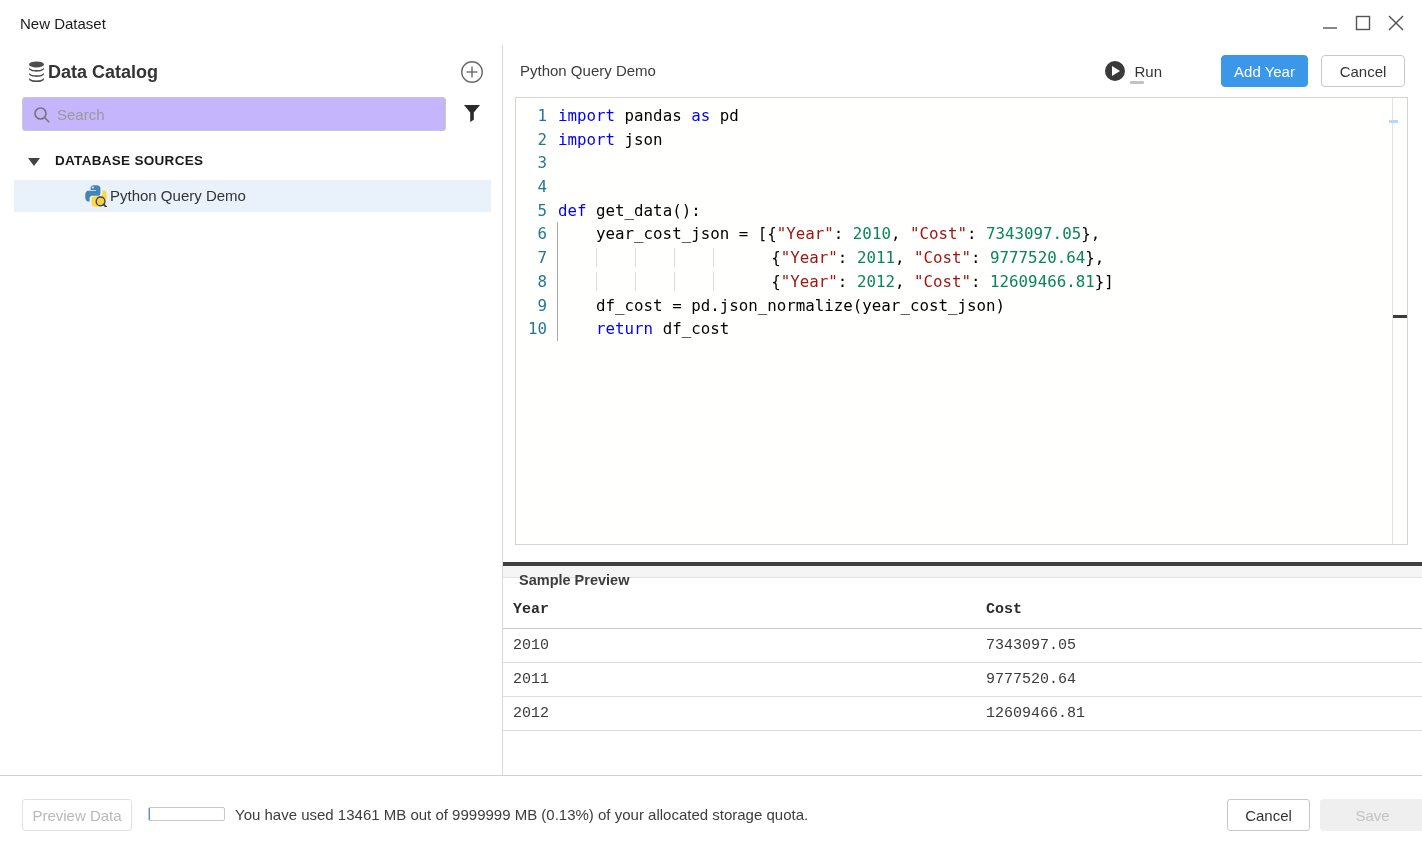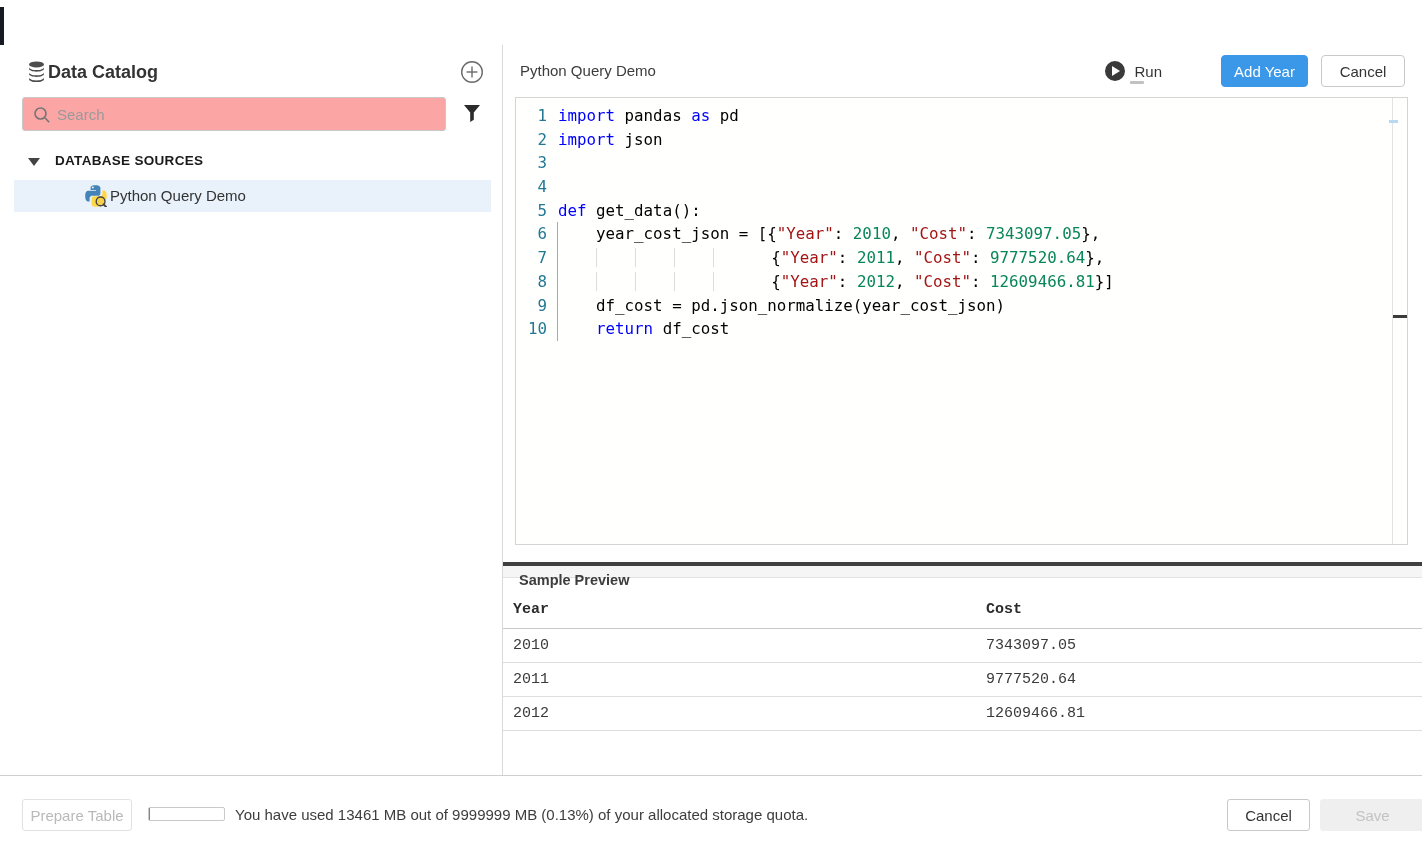--- a/index.html
+++ b/index.html
@@ -15,21 +15,21 @@
   .win-title { position:absolute; left:20px; top:15px; font-size:15px; color:#1a1a1a; }
   .win-controls { position:absolute; right:10px; top:8px; display:flex; }
   .win-btn { width:33px; height:30px; display:flex; align-items:center; justify-content:center; cursor:default; }
 
   
   .sidebar { position:absolute; left:0; top:45px; width:502px; height:730px; background:#fff; }
   .catalog-row { position:absolute; left:0; top:13px; width:100%; height:28px; }
   .catalog-title { position:absolute; left:48px; top:4px; font-size:18px; font-weight:bold; color:#333; }
   .db-icon { position:absolute; left:28px; top:3px; }
   .plus-icon { position:absolute; right:18px; top:2px; }
-  .search-wrap { position:absolute; left:22px; top:52px; width:424px; height:34px; border:1px solid #c8c8c8; border-radius:3px; background:#fca5a5;text-decoration:underline; }
+  .search-wrap { position:absolute; left:22px; top:52px; width:424px; height:34px; border:1px solid #c8c8c8; border-radius:3px; background:#c4b5fd;text-decoration:underline; }
   .search-ic { position:absolute; left:10px; top:8px; }
   .search-input { position:absolute; left:34px; top:1px; width:380px; height:30px; border:none; outline:none; font-size:15px; color:#333; font-family:"Liberation Sans",sans-serif; background:transparent; }
   .search-input::placeholder { color:#9a9a9a; }
   .funnel-icon { position:absolute; right:21px; top:59px; }
   .section-head { position:absolute; left:0; top:105px; width:100%; height:26px; }
   .tri { position:absolute; left:28px; top:8px; width:0; height:0; border-left:6px solid transparent; border-right:6px solid transparent; border-top:8px solid #444; }
   .section-label { position:absolute; left:55px; top:3px; font-size:13.5px; font-weight:bold; letter-spacing:.3px; color:#1a1a1a; }
   .tree-item { position:absolute; left:14px; top:135px; width:477px; height:32px; background:#e9f2fb; }
   .py-icon { position:absolute; left:71px; top:5px; }
   .tree-item-label { position:absolute; left:96px; top:7px; font-size:15px; color:#333; }
@@ -86,20 +86,41 @@
 
 <div class="window">
 
   <div class="app-edge">
     <span class="speck" style="top:130px"></span>
     <span class="speck" style="top:300px"></span>
     <span class="speck" style="top:470px"></span>
     <span class="speck" style="top:610px"></span>
   </div>
 
+  <div class="titlebar">
+    <span class="win-title">New Dataset</span>
+    <div class="win-controls">
+      <div class="win-btn">
+        <svg width="16" height="16">
+            <line x1="1" y1="13" x2="15" y2="13" stroke="#555" stroke-width="1.4"></line>
+          </svg>
+      </div>
+      <div class="win-btn">
+        <svg width="16" height="16">
+            <rect x="1.5" y="1.5" width="13" height="13" fill="none" stroke="#555" stroke-width="1.4"></rect>
+          </svg>
+      </div>
+      <div class="win-btn">
+        <svg width="16" height="16">
+            <line x1="1" y1="1" x2="15" y2="15" stroke="#555" stroke-width="1.4"></line>
+            <line x1="15" y1="1" x2="1" y2="15" stroke="#555" stroke-width="1.4"></line>
+          </svg>
+      </div>
+    </div>
+  </div>
 
   <div class="sidebar">
     <div class="catalog-row">
       <span class="db-icon">
         <svg width="17" height="22" viewBox="0 0 17 22">
           <ellipse cx="8.5" cy="3.4" rx="7.5" ry="3" fill="#4d4d4d"></ellipse>
           <path d="M1 6.2c0 1.6 3.4 2.9 7.5 2.9s7.5-1.3 7.5-2.9v1.6c0 1.6-3.4 2.9-7.5 2.9S1 9.4 1 7.8z" fill="#4d4d4d"></path>
           <path d="M1 11.4c0 1.6 3.4 2.9 7.5 2.9s7.5-1.3 7.5-2.9V13c0 1.6-3.4 2.9-7.5 2.9S1 14.6 1 13z" fill="#4d4d4d"></path>
           <path d="M1 16.6c0 1.6 3.4 2.9 7.5 2.9s7.5-1.3 7.5-2.9v1.6c0 1.6-3.4 2.9-7.5 2.9S1 19.8 1 18.2z" fill="#4d4d4d"></path>
         </svg>
@@ -194,21 +215,21 @@
           </tr>
           <tr>
             <td>2012</td>
             <td>12609466.81</td>
           </tr>
         </tbody>
     </table>
   </div>
 
   <div class="footer">
-    <div class="btn-foot btn-prepare">Prepare Table</div>
+    <div class="btn-foot btn-prepare">Preview Data</div>
     <div class="progress">
       <div class="progress-fill" style="width: 0.13%;"></div>
     </div>
     <span class="quota">You have used 13461 MB out of 9999999 MB (0.13%) of your allocated storage quota.</span>
     <div class="btn-foot btn-cancel-foot">Cancel</div>
     <div class="btn-foot btn-save">Save</div>
   </div>
 
 </div>
 

